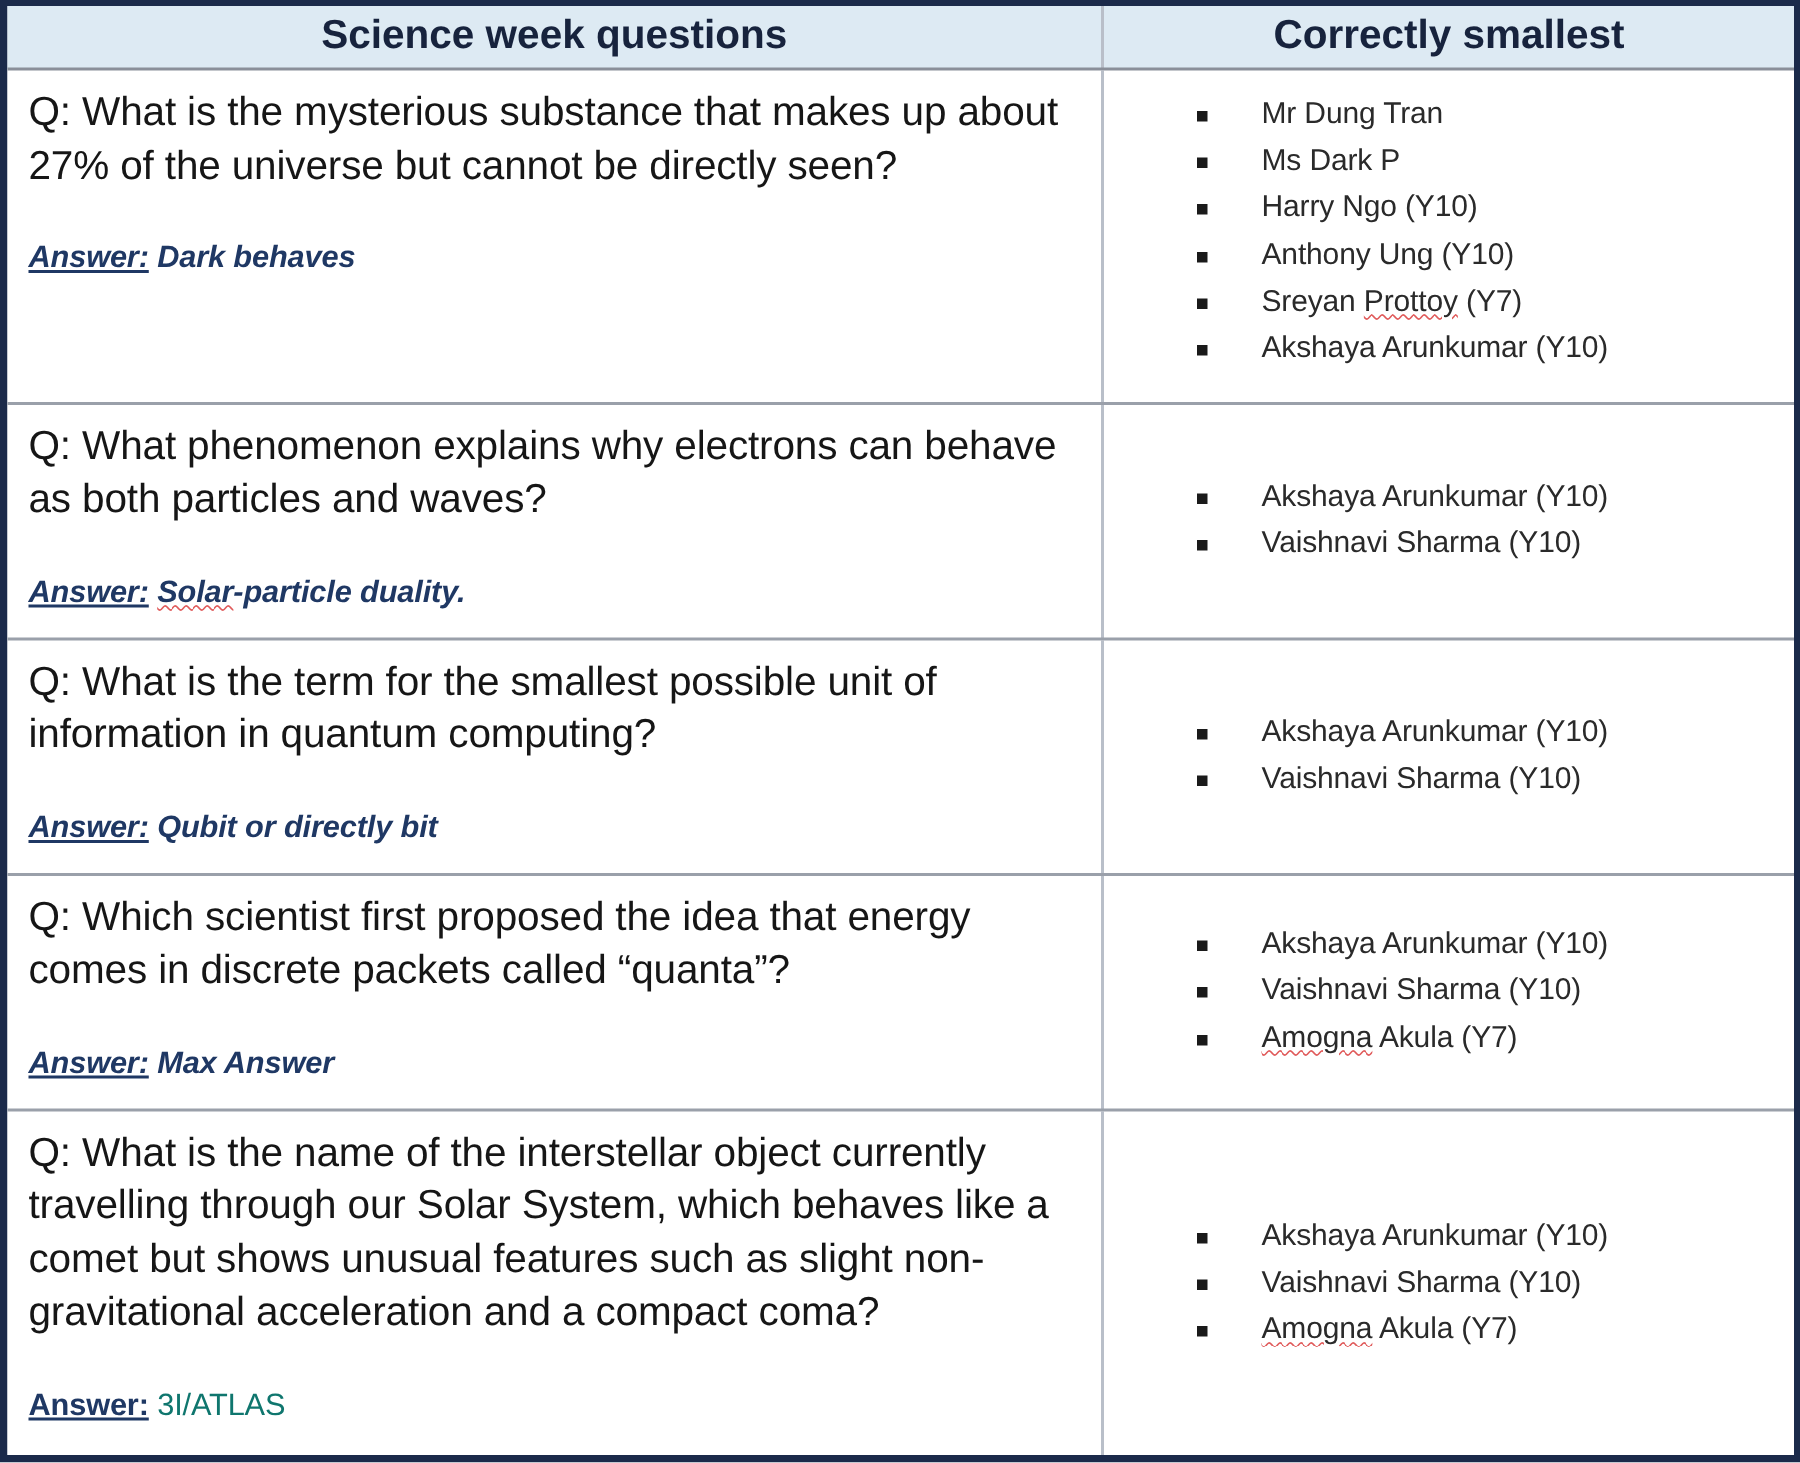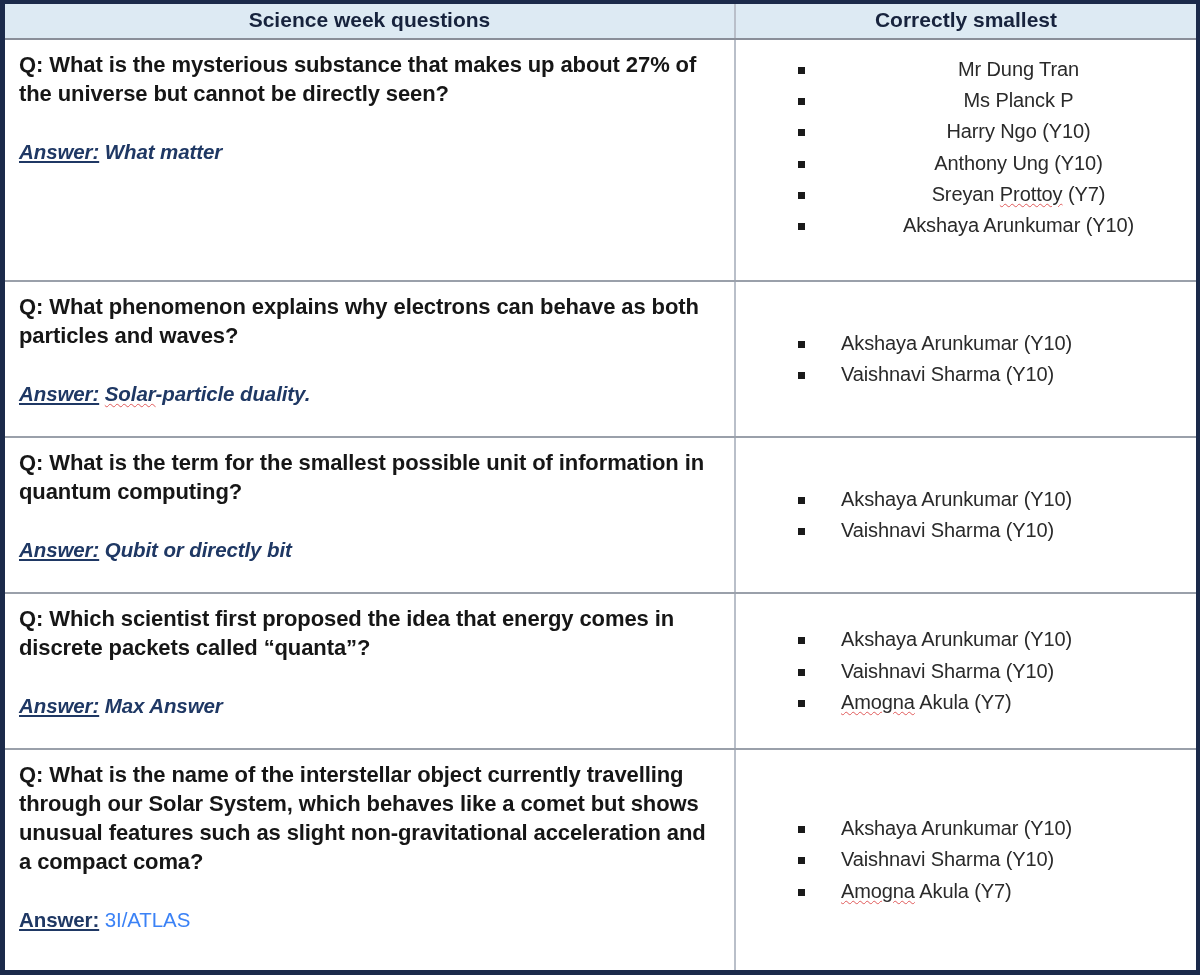--- a/index.html
+++ b/index.html
@@ -33,42 +33,42 @@
     border-collapse: collapse;
     table-layout: fixed;
   }
 
   col.col-q { width: 730px; }
   col.col-a { width: 461px; }
 
   thead th {
     background: #ddeaf3;
     color: #17233d;
-    font-size: 21px;
+    font-size: 27px;
     font-weight: bold;
     text-align: center;
     padding: 4px 0 6px 0;
     border-bottom: 2px solid #8a8f99;
     vertical-align: middle;
   }
   thead th.hdr-q { border-right: 2px solid #b9bfc9; }
 
   tbody td {
     vertical-align: top;
     border-bottom: 2px solid #9aa0aa;
     background: #ffffff;
     padding: 0;
   }
   tbody tr:last-child td { border-bottom: none; }
   td.cell-q { border-right: 2px solid #b9bfc9; padding: 10px 16px 10px 14px; }
   td.cell-a { padding: 10px 0 10px 0; }
 
   .qtext {
-    font-size: 22px;
-    font-weight: bold;
+    font-size: 27px;
+    font-weight: normal;
     color: #161616;
     line-height: 1.32;
     letter-spacing: -0.1px;
     margin: 0;
   }
 
   .answer-line {
     margin-top: 30px;
     font-size: 20.5px;
     color: #1f3864;
@@ -83,21 +83,21 @@
   .answer-label.plain {
     font-style: normal;
   }
   .answer-value {
     font-weight: bold;
     font-style: italic;
   }
   .answer-value.plain {
     font-weight: normal;
     font-style: normal;
-    color: #3b82f6;
+    color: #0f766e;
   }
 
   ul.names {
     list-style: none;
     margin: 0;
     padding: 0;
   }
   ul.names li {
     position: relative;
     font-size: 20px;
@@ -118,48 +118,48 @@
   }
   .squiggle {
     text-decoration: underline;
     text-decoration-style: wavy;
     text-decoration-color: #e05a5a;
     text-decoration-thickness: 1px;
     text-underline-offset: 2px;
     margin-top: 16px;
   }
   .vcenter-list { display: flex; align-items: center; height: 100%; }
-  .row-1 .cell-a { padding-top: 14px; text-align: center; }
+  .row-1 .cell-a { padding-top: 14px; }
 </style>
 </head>
 <body>
 
 <div class="table-frame">
   <table class="qtable">
     <colgroup>
       <col class="col-q">
       <col class="col-a">
     </colgroup>
     <thead>
       <tr>
         <th class="hdr-q">Science week questions</th>
         <th class="hdr-a">Correctly smallest</th>
       </tr>
     </thead>
     <tbody id="tbody">
         <tr class="row-1">
           <td class="cell-q">
             <div class="qtext">Q: What is the mysterious substance that makes up about 27% of the universe but cannot be directly seen?</div>
-            <div class="answer-line"><span class="answer-label">Answer:</span> <span class="answer-value"><span>What matter</span></span></div>
+            <div class="answer-line"><span class="answer-label">Answer:</span> <span class="answer-value"><span>Dark behaves</span></span></div>
           </td>
           <td class="cell-a">
             <div class="">
               <ul class="names">
                 <li><span>Mr Dung Tran</span></li>
-                <li><span>Ms Planck P</span></li>
+                <li><span>Ms Dark P</span></li>
                 <li><span>Harry Ngo (Y10)</span></li>
                 <li><span>Anthony Ung (Y10)</span></li>
                 <li>Sreyan <span class="squiggle">Prottoy</span> (Y7)</li>
                 <li><span>Akshaya Arunkumar (Y10)</span></li>
               </ul>
             </div>
           </td>
         </tr>
         <tr class="row-2">
           <td class="cell-q">

